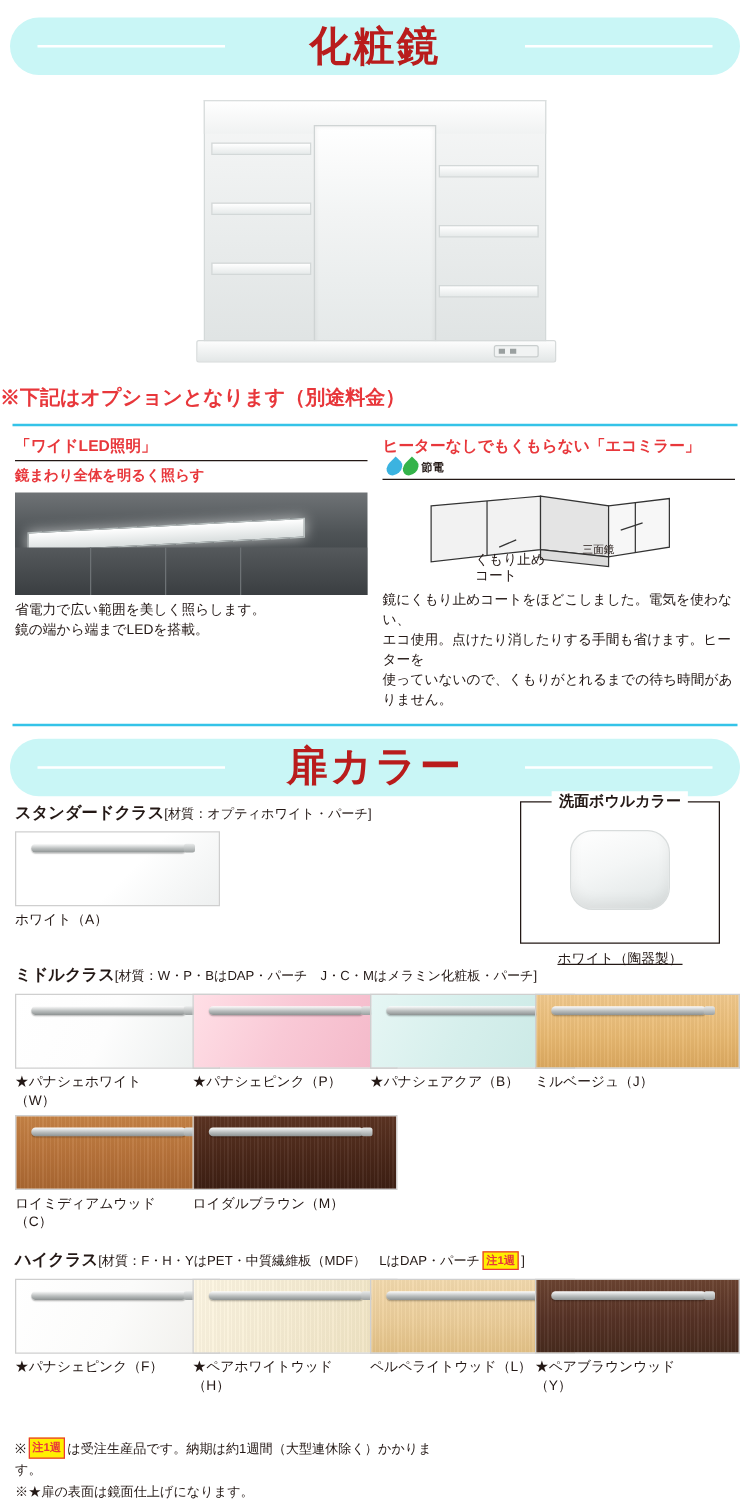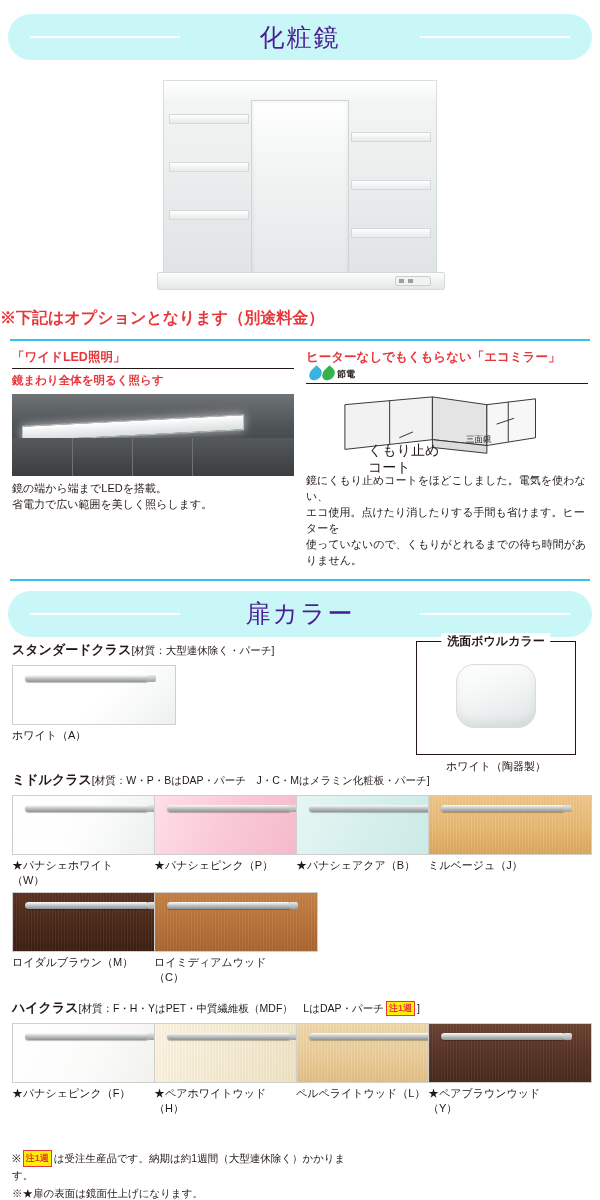--- a/index.html
+++ b/index.html
@@ -15,21 +15,21 @@
   
   .banner{
     position:relative;
     height:46px;
     margin:14px 8px 0 8px;
     background:#c9f6f6;
     border-radius:23px;
     display:flex;align-items:center;justify-content:center;
   }
   .banner .title{
-    font-size:25px;font-weight:normal;letter-spacing:2px;color:#4c1d95;
+    font-size:33px;font-weight:bold;letter-spacing:2px;color:#b91c1c;
   }
   .banner::before,.banner::after{
     content:"";position:absolute;top:50%;width:150px;height:2px;background:#fff;
   }
   .banner::before{left:22px;transform:translateY(-50%);}
   .banner::after{right:22px;transform:translateY(-50%);}
 
   
   .mirror-title{
     text-align:center;margin-top:22px;font-size:18px;font-weight:bold;
@@ -182,21 +182,21 @@
     position:absolute;top:-9px;left:50%;transform:translateX(-50%);
     background:#fff;padding:0 6px;font-size:12px;font-weight:bold;white-space:nowrap;
   }
   .bowl-shape{
     position:absolute;left:50%;top:22px;transform:translateX(-50%);
     width:78px;height:62px;border-radius:18px;
     background:linear-gradient(160deg,#ffffff 0%,#f4f6f6 45%,#dfe4e4 100%);
     border:1px solid #d8dcdc;
     box-shadow:inset 0 -6px 10px rgba(0,0,0,.06);
   }
-  .bowl-label{text-align:center;font-size:11px;margin-top:4px;}
+  .bowl-label{text-align:center;font-size:11px;margin-top:4px;text-decoration:underline;}
   .std-row{position:relative;margin:4px 12px 0 12px;height:120px;}
 </style>
 </head>
 <body>
 
 <div class="page">
 
   <div class="banner">
     <span class="title">化粧鏡</span>
   </div>
@@ -226,22 +226,22 @@
       <div class="opt-sub">鏡まわり全体を明るく照らす</div>
       <div class="led-photo">
         <div class="led-bar"></div>
         <div class="led-cab">
           <i style="left:60px;"></i>
             <i style="left:120px;"></i>
             <i style="left:180px;"></i>
         </div>
       </div>
       <div class="cap">
+        <div>省電力で広い範囲を美しく照らします。</div>
         <div>鏡の端から端までLEDを搭載。</div>
-        <div>省電力で広い範囲を美しく照らします。</div>
       </div>
     </div>
 
     <div class="opt-col">
       <div class="opt-head wide">
         <span>ヒーターなしでもくもらない「エコミラー」</span>
         <span class="eco-badges">
           <span class="drop"></span>
           <span class="drop green"></span>
         </span><span class="eco-label">節電</span>
@@ -253,21 +253,21 @@
             <polygon points="40,16 130,8 130,52 40,62" fill="#f2f2f2"></polygon>
             <polygon points="130,8 186,16 186,58 130,52" fill="#e4e4e4"></polygon>
             <polygon points="186,16 236,10 236,50 186,58" fill="#f7f7f7"></polygon>
             <line x1="86" y1="12" x2="86" y2="57"></line>
             <line x1="208" y1="13" x2="208" y2="54"></line>
             <polygon points="130,52 186,58 186,66 130,60" fill="#dcdcdc"></polygon>
           </g>
           <path d="M96 50 L110 44" stroke="#333" stroke-width="1" fill="none"></path>
           <path d="M196 36 L214 30" stroke="#333" stroke-width="1" fill="none"></path>
         </svg>
-        <div style="position:absolute;left:62px;top:54px;font-size:14px;line-height:1.2;">
+        <div style="position:absolute;left:74px;top:54px;font-size:11px;line-height:1.2;">
           <div>くもり止め</div>
           <div>コート</div>
         </div>
         <div style="position:absolute;left:160px;top:46px;font-size:8.5px;">三面鏡</div>
       </div>
 
       <div class="cap">
         <div>鏡にくもり止めコートをほどこしました。電気を使わない、</div>
         <div>エコ使用。点けたり消したりする手間も省けます。ヒーターを</div>
         <div>使っていないので、くもりがとれるまでの待ち時間がありません。</div>
@@ -276,21 +276,21 @@
   </div>
 
   <hr class="hr-blue">
 
   <div class="banner sec2">
     <span class="title">扉カラー</span>
   </div>
 
   <div class="std-row">
     <div class="class-line" style="margin:2px 0 0 0;">
-      <span>スタンダードクラス</span><span class="spec">[材質：大型連休除く・パーチ]</span>
+      <span>スタンダードクラス</span><span class="spec">[材質：オプティホワイト・パーチ]</span>
     </div>
     <div class="swatch-grid" style="margin:6px 0 0 0;">
       <div class="swatch">
         <div class="door f-white">
             <div class="handle"></div>
           </div>
         <div class="sw-label">ホワイト（A）</div>
       </div>
     </div>
 
@@ -326,32 +326,32 @@
       <div class="sw-label">★パナシェアクア（B）</div>
     </div>
     <div class="swatch">
       <div class="door f-beige">
           <div class="wood-grain"></div>
           <div class="handle"></div>
         </div>
       <div class="sw-label">ミルベージュ（J）</div>
     </div>
     <div class="swatch">
+      <div class="door f-medium-wood">
+          <div class="wood-grain"></div>
+          <div class="handle"></div>
+        </div>
+      <div class="sw-label">ロイミディアムウッド（C）</div>
+    </div>
+    <div class="swatch">
       <div class="door f-royal-brown">
           <div class="wood-grain"></div>
           <div class="handle"></div>
         </div>
       <div class="sw-label">ロイダルブラウン（M）</div>
-    </div>
-    <div class="swatch">
-      <div class="door f-medium-wood">
-          <div class="wood-grain"></div>
-          <div class="handle"></div>
-        </div>
-      <div class="sw-label">ロイミディアムウッド（C）</div>
     </div>
   </div>
 
   <div class="class-line">
     <span>ハイクラス</span><span class="spec">[材質：F・H・YはPET・中質繊維板（MDF）　LはDAP・パーチ</span><span class="tag-red">注1週</span><span class="spec">]</span>
   </div>
   <div class="swatch-grid">
     <div class="swatch">
       <div class="door f-opti-white">
           <div class="handle"></div>

